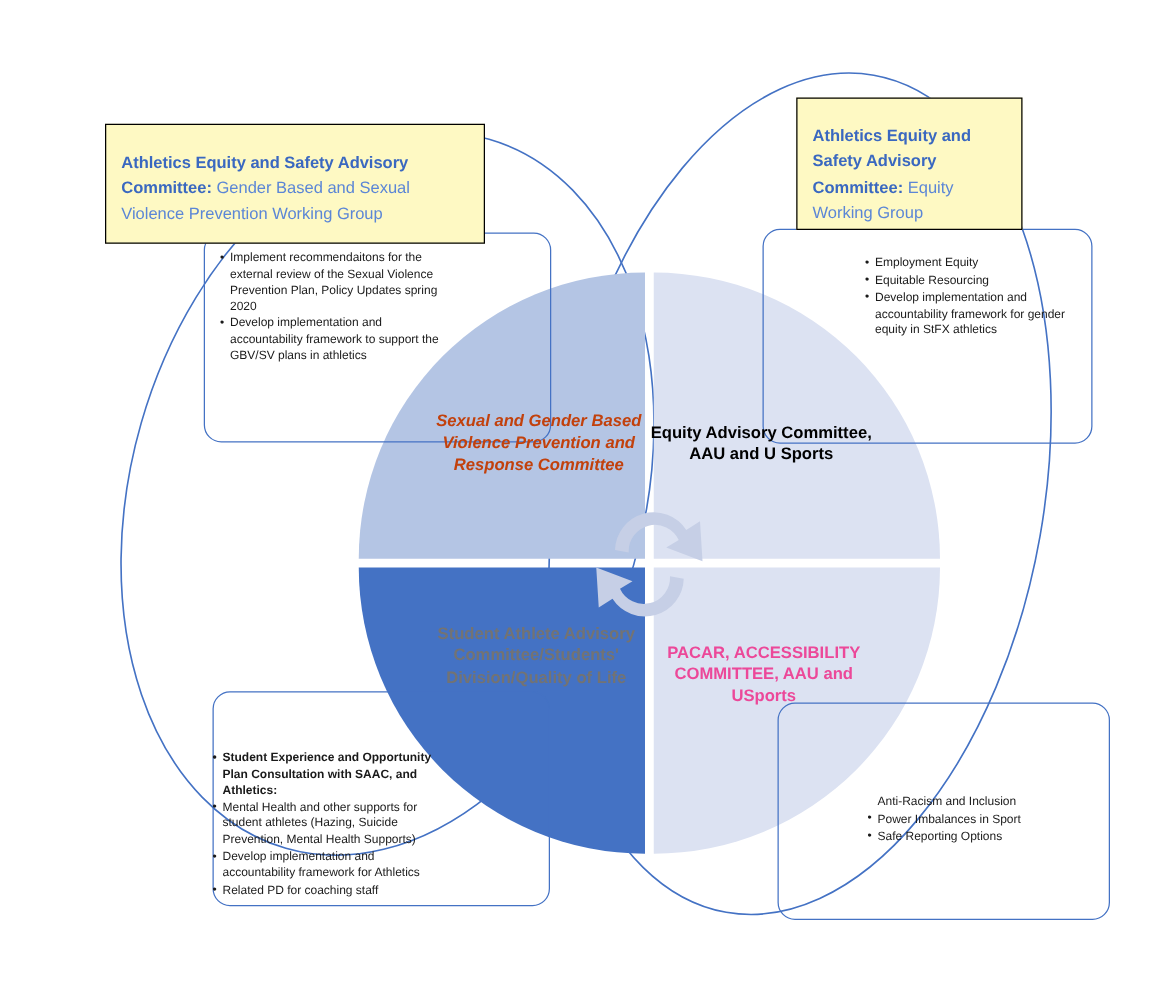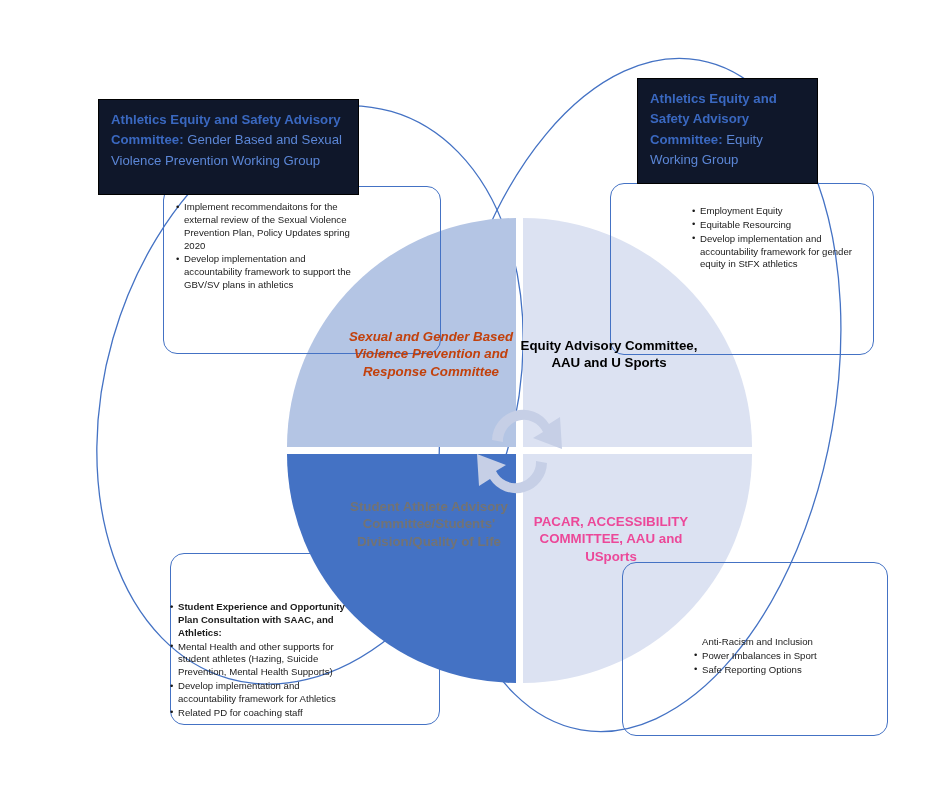--- a/index.html
+++ b/index.html
@@ -25,37 +25,37 @@
     top: 0;
     width: 939px;
     height: 790px;
     pointer-events: none;
   }
 
   
   .title-box {
     position: absolute;
     box-sizing: border-box;
-    background: #0f172a;
+    background: #fef9c3;
     border: 1.2px solid #000000;
-    padding: 10px 12px 8px 12px;
+    padding: 20px 12px 8px 12px;
     line-height: 1.55;
     font-size: 13.2px;
     color: #4472c4;
     z-index: 40;
   }
   .title-box .lead {
     font-weight: bold;
     color: #3a68c0;
   }
   .title-box .rest {
     font-weight: normal;
     color: #5b86d6;
   }
-  #title-box-left  { left: 98px;  top: 99px;  width: 261px; height: 96px; }
+  #title-box-left  { left: 84px;  top: 99px;  width: 304px; height: 96px; }
   #title-box-right { left: 637px; top: 78px;  width: 181px; height: 106px; }
 
   
   .content-box {
     position: absolute;
     box-sizing: border-box;
     background: transparent;
     border: 1.2px solid #4472c4;
     border-radius: 14px;
     z-index: 25;

